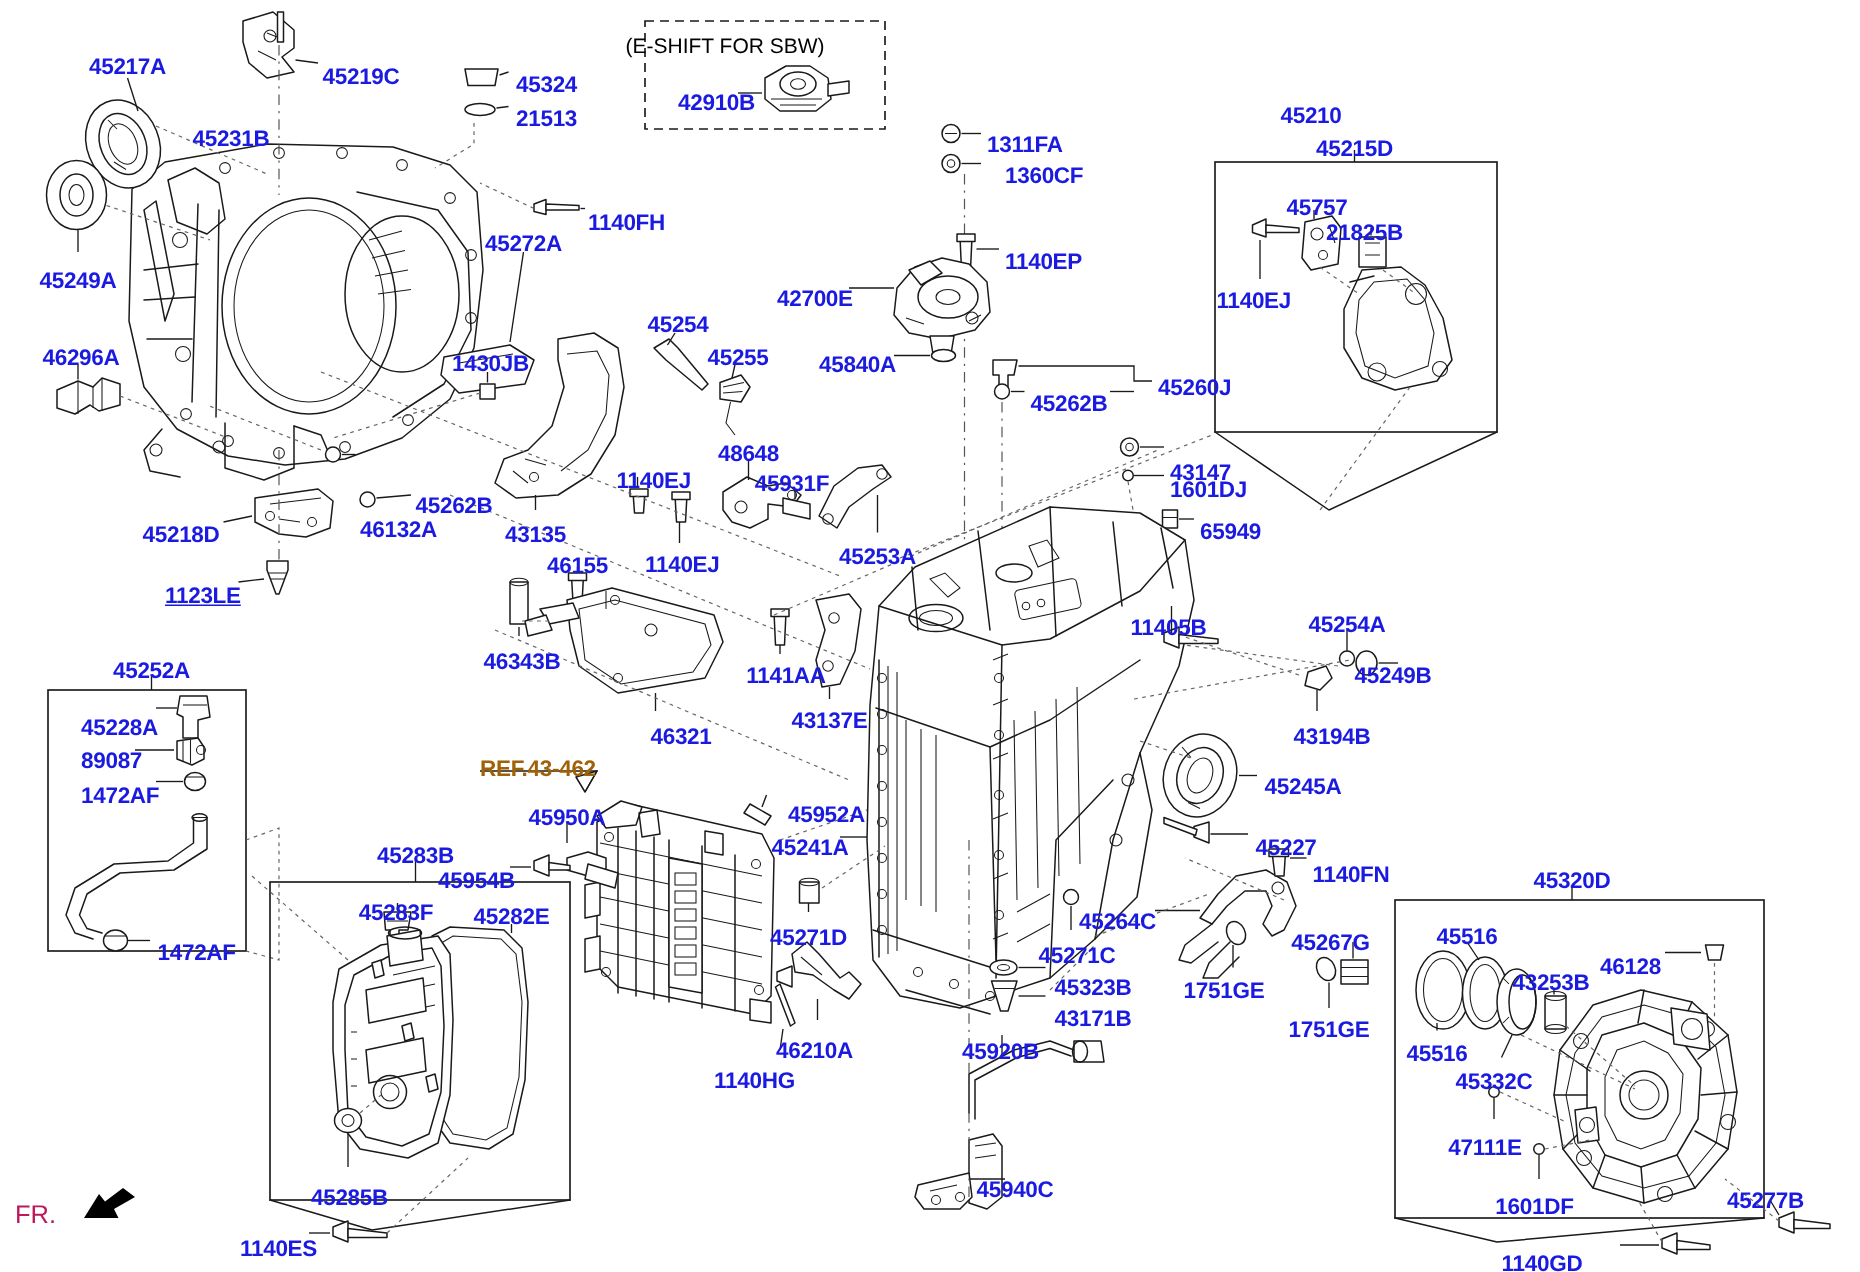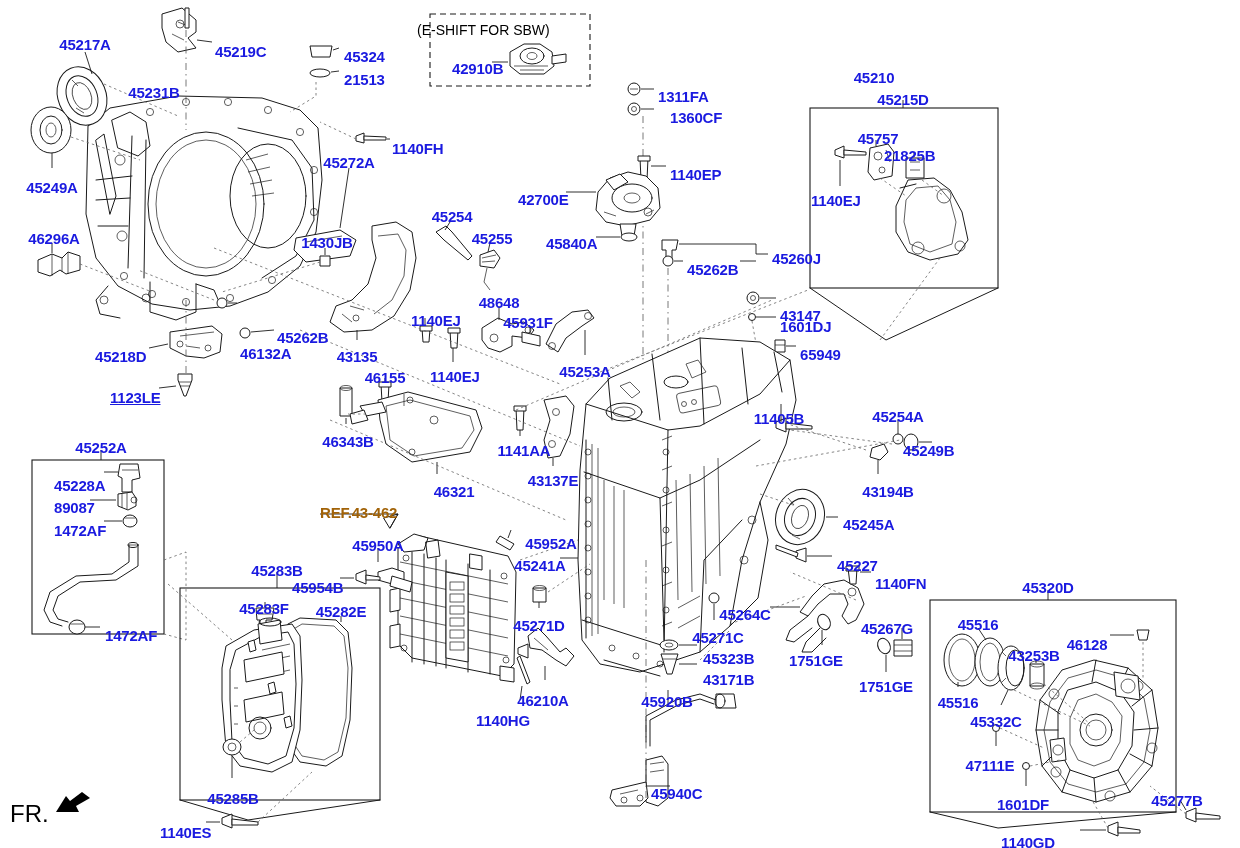--- a/index.html
+++ b/index.html
@@ -3,21 +3,21 @@
 <meta charset="utf-8">
 <style>
   html,body{margin:0;padding:0;background:#fff;}
   body{width:1240px;height:848px;font-family:"Liberation Sans",sans-serif;}
   #stage{position:relative;width:1240px;height:848px;overflow:hidden;background:#fff;}
   #art{position:absolute;left:0;top:0;width:1240px;height:848px;}
   .lbl{position:absolute;color:#1a1ae0;font-size:15px;font-weight:bold;white-space:nowrap;
        font-family:"Liberation Sans",sans-serif;letter-spacing:-0.2px;line-height:16px;}
   .lbl.ref{color:#a16207;}
   .lbl.c{transform:translateX(-50%);}
-  .fr{position:absolute;left:10px;top:800px;color:#000000;font-size:24px;font-family:"Liberation Sans",sans-serif;}
+  .fr{position:absolute;left:10px;top:800px;color:#be185d;font-size:17px;font-family:"Liberation Sans",sans-serif;}
   .note{position:absolute;color:#000;font-size:14px;font-family:"Liberation Sans",sans-serif;white-space:nowrap;}
 </style>
 </head>
 <body>
 
 <div id="stage">
 
   <svg id="art" viewBox="0 0 1240 848" xmlns="http://www.w3.org/2000/svg">
     <defs>
       <style>

